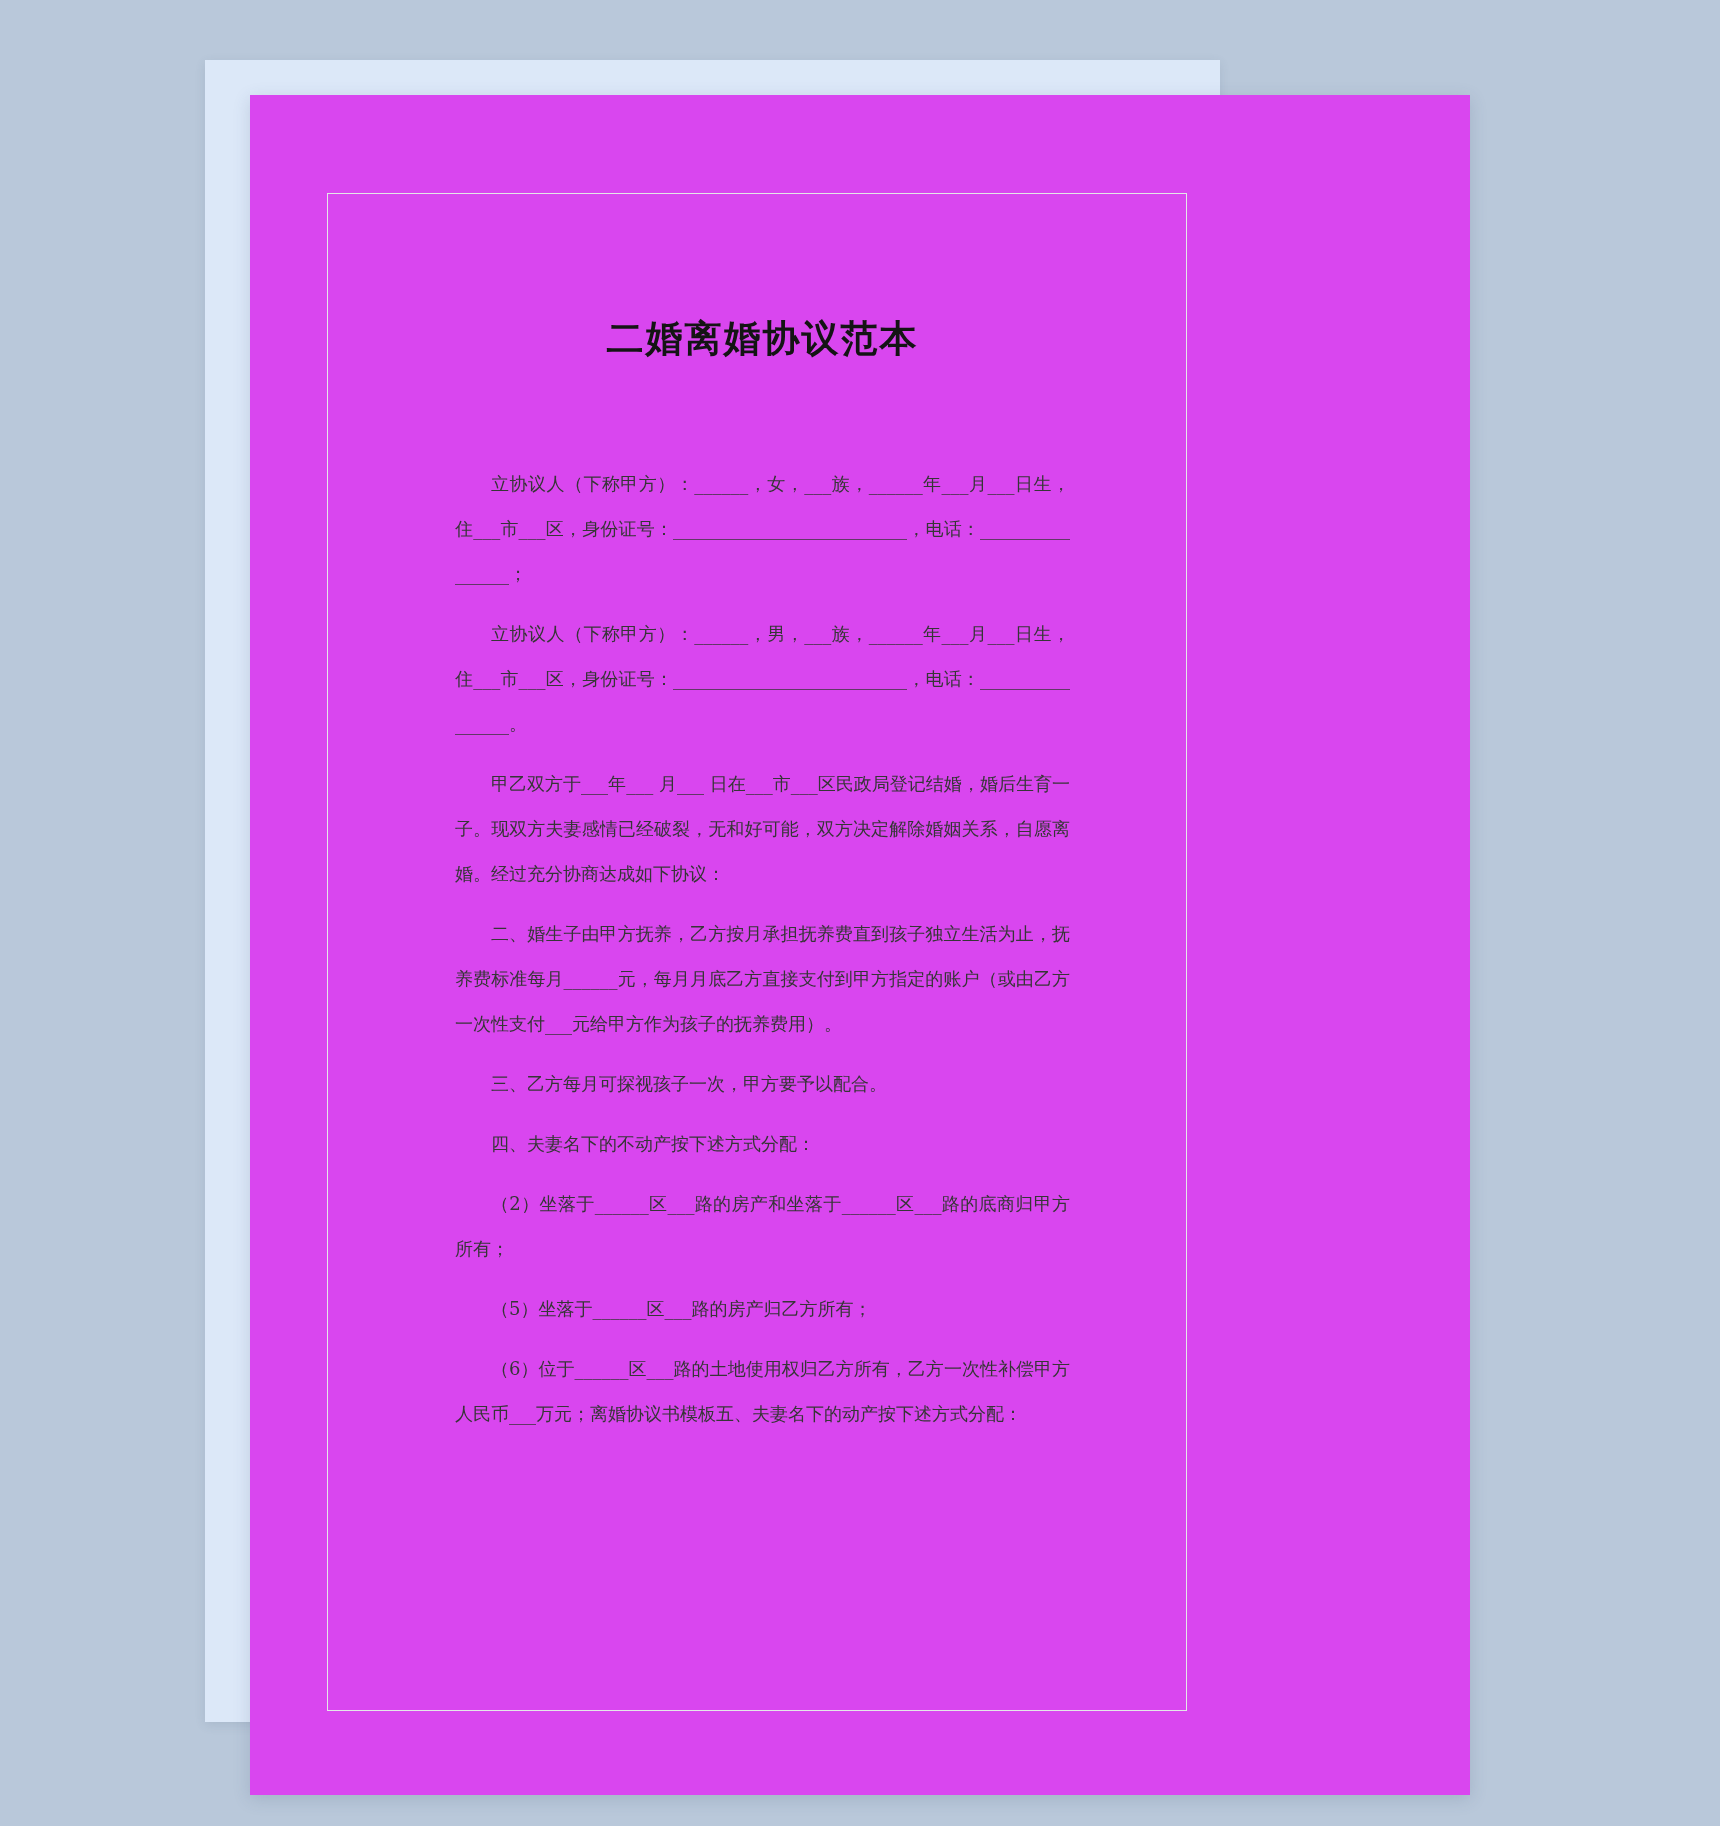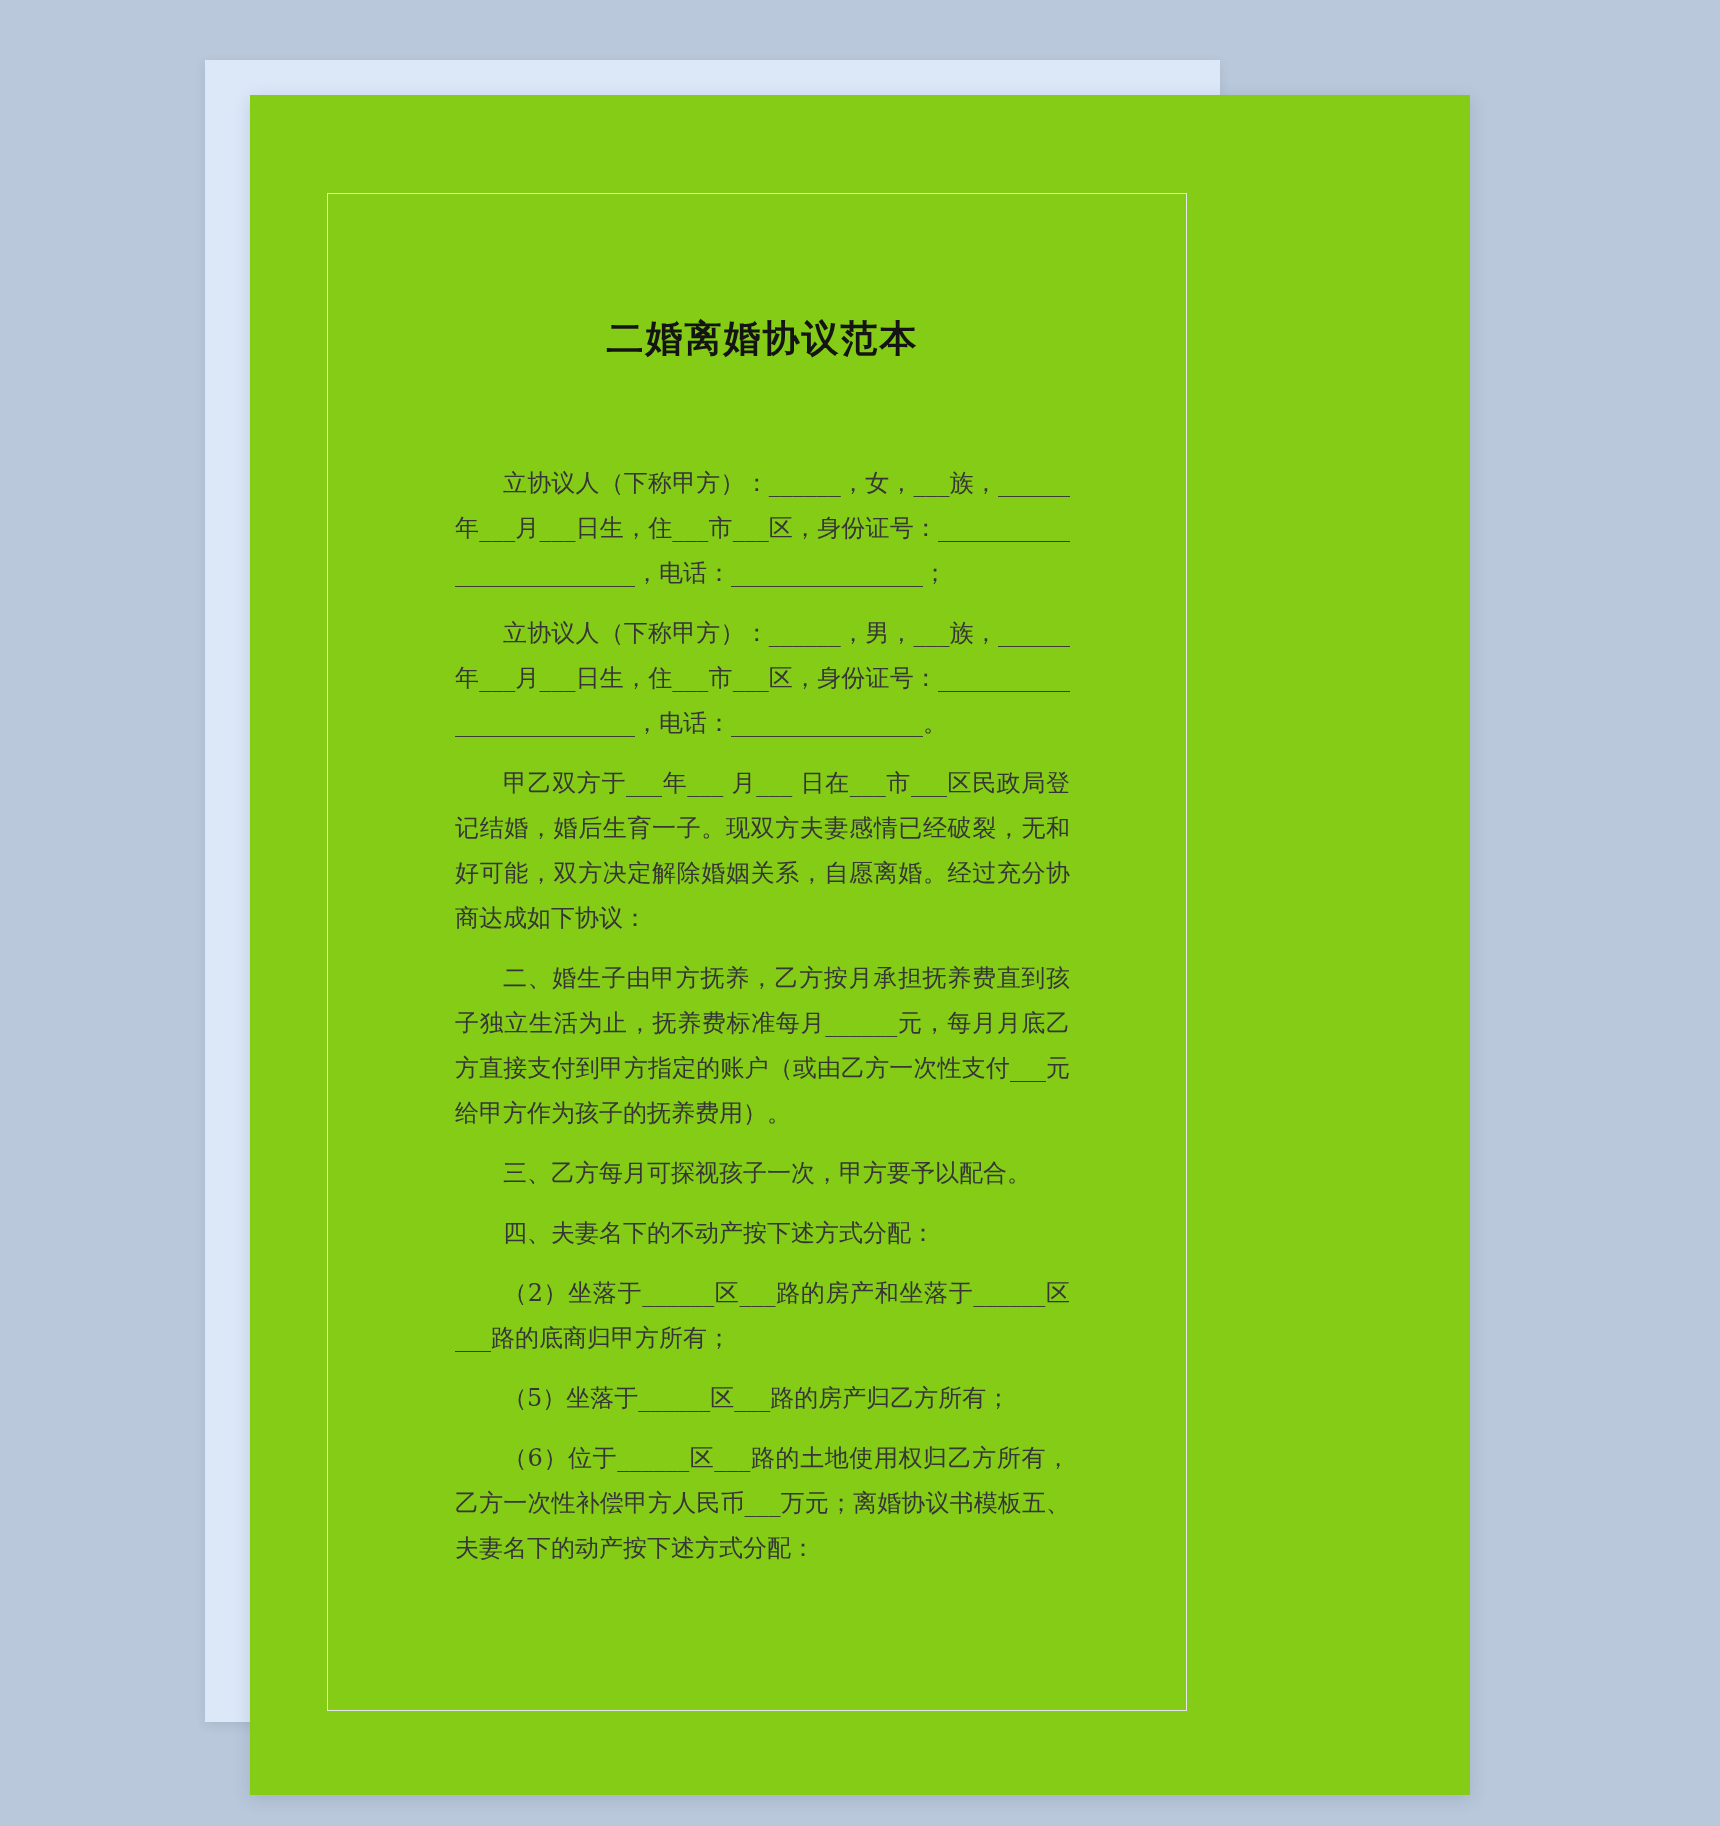--- a/index.html
+++ b/index.html
@@ -14,21 +14,21 @@
     position: absolute;
     left: 205px; top: 60px;
     width: 1015px; height: 1662px;
     background: #dce8f8;
     box-shadow: 0 3px 10px rgba(60, 80, 110, 0.12);
   }
   .paper {
     position: absolute;
     left: 250px; top: 95px;
     width: 1220px; height: 1700px;
-    background: #84cc16;
+    background: #d946ef;
     box-shadow: 0 4px 16px rgba(60, 80, 110, 0.18);
   }
   .inner-frame {
     position: absolute;
     left: 77px; top: 98px;
     width: 860px; height: 1518px;
     border: 1px solid #e4e6e8;
   }
   .content {
     position: absolute;
@@ -39,21 +39,21 @@
   .doc-title {
     font-size: 37px;
     line-height: 56px;
     font-weight: 700;
     color: #141414;
     text-align: center;
     margin: 0 0 95px 0;
     letter-spacing: 2px;
   }
   .para {
-    font-size: 24px;
+    font-size: 18px;
     line-height: 45px;
     text-indent: 2em;
     text-align: justify;
     word-break: break-all;
     margin: 0 0 15px 0;
   }
 </style>
 </head>
 <body>
 

